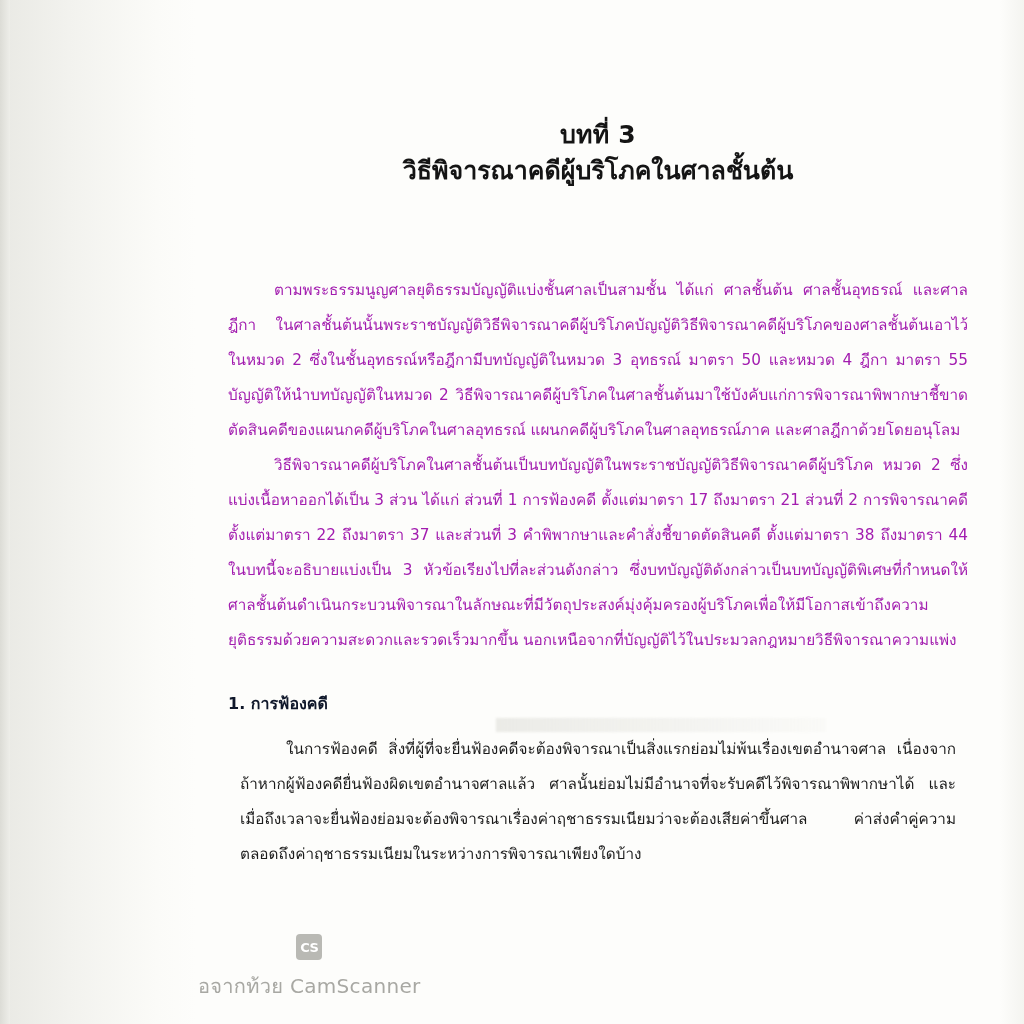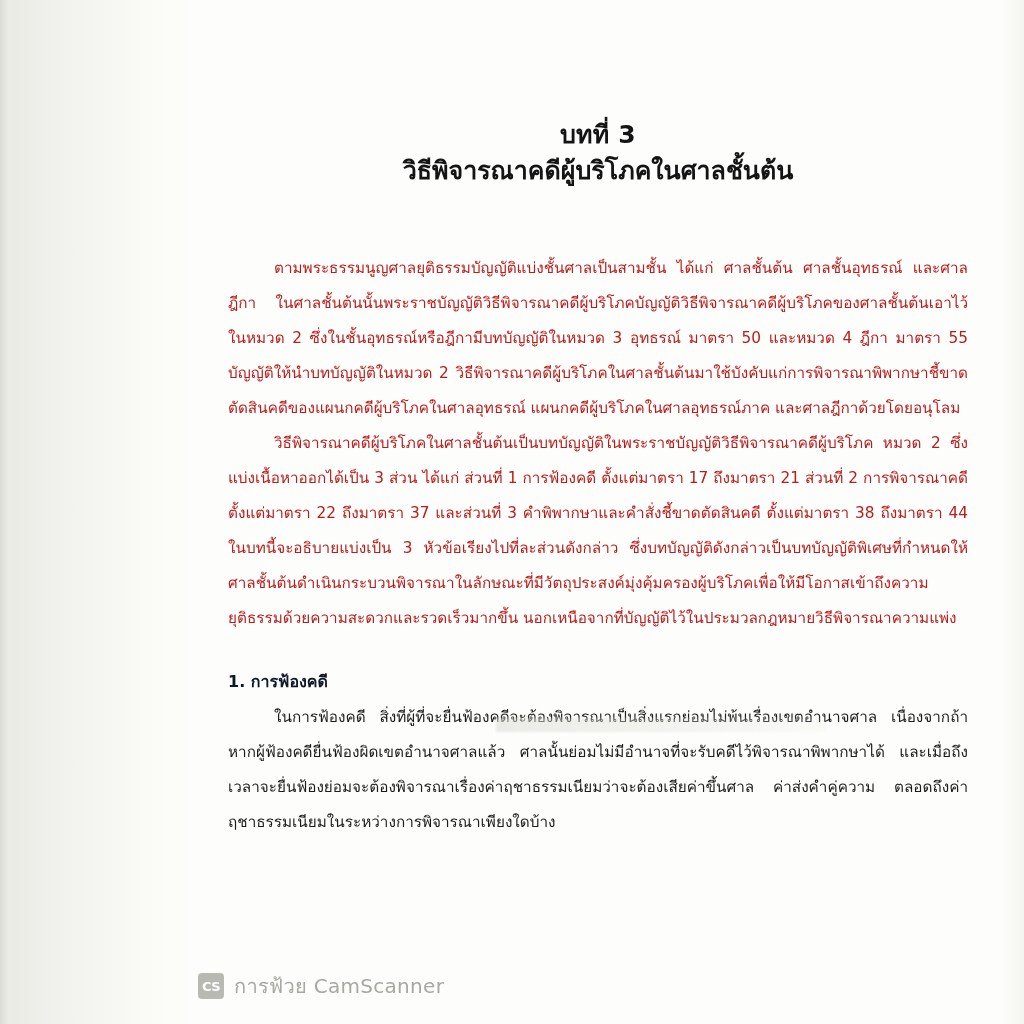--- a/index.html
+++ b/index.html
@@ -64,22 +64,22 @@
     font-weight: bold;
     line-height: 1.35;
     letter-spacing: 0.2px;
   }
   .chapter-title {
     font-size: 25px;
     font-weight: bold;
     line-height: 1.5;
   }
   .body-block {
-    margin-top: 62px;
-    color: #b91c1c;
+    margin-top: 84px;
+    color: #a21caf;
     font-size: 15.3px;
     line-height: 35px;
     text-align: justify;
     text-justify: inter-word;
   }
   .body-block p {
     margin: 0;
     text-indent: 46px;
   }
   .section-heading {
@@ -90,40 +90,41 @@
     color: #0f172a;
     line-height: 32px;
   }
   .section-para {
     color: #1b1b1b;
     font-size: 15.3px;
     line-height: 35px;
     text-align: justify;
   }
   .section-para p {
-    margin: 0;
+    margin: 12px;
     text-indent: 46px;
   }
   .ghost-line {
     position: absolute;
     left: 300px;
     top: 718px;
     width: 330px;
     height: 14px;
     background: linear-gradient(to right, rgba(220,220,214,0.55), rgba(235,235,230,0.15));
     filter: blur(1.2px);
   }
   
   .watermark {
     position: absolute;
     left: 198px;
     bottom: 22px;
     display: flex;
     align-items: center;
     gap: 10px;
+    flex-direction: column;
   }
   .cs-badge {
     width: 26px;
     height: 26px;
     border-radius: 4px;
     background: #b9b9b4;
     color: #ffffff;
     font-size: 13px;
     font-weight: bold;
     display: flex;
@@ -168,18 +169,18 @@
       </div>
 
     </div>
 
     <div class="ghost-line"></div>
   </div>
 
   <div class="watermark">
     <div class="cs-badge">CS</div>
     <div class="wm-text">
-      <span>การฟ้วย</span>
+      <span>อจากท้วย</span>
       <span class="wm-brand">CamScanner</span>
     </div>
   </div>
 
 </div>
 
 </body></html>

